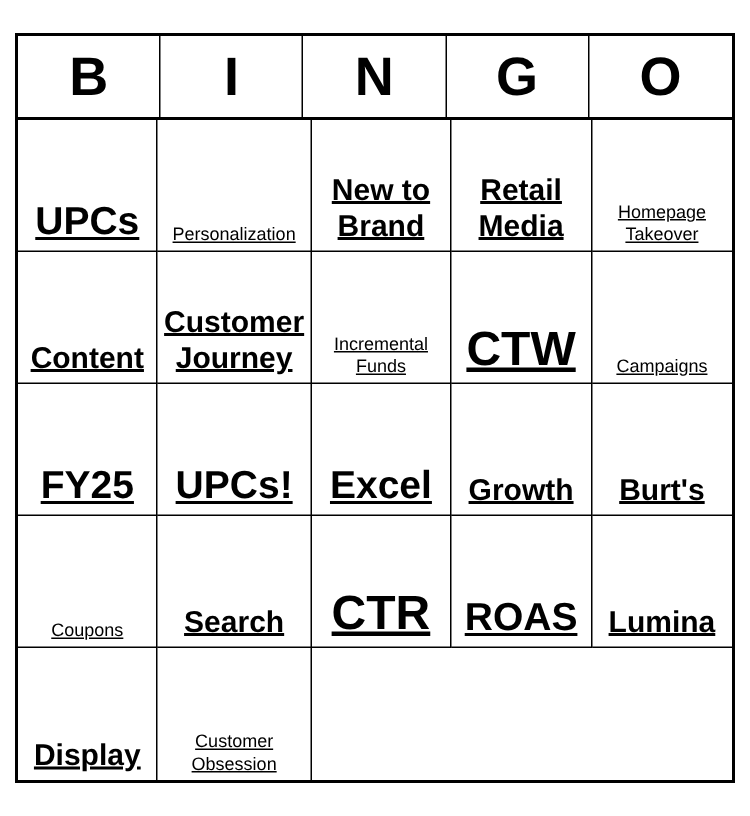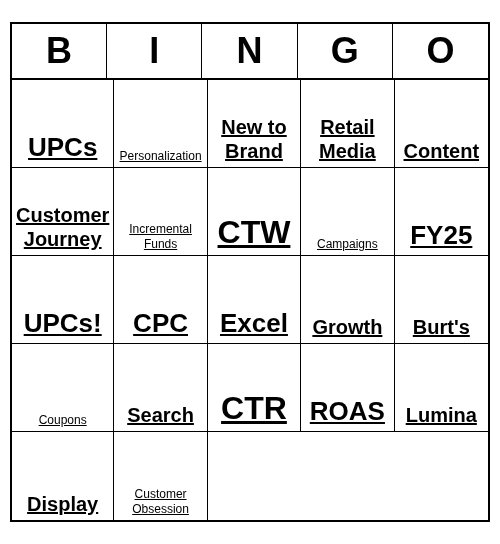--- a/index.html
+++ b/index.html
@@ -113,42 +113,42 @@
       <div class="bingo-cell">
         <span class="cell-text small">Personalization</span>
       </div>
       <div class="bingo-cell">
         <span class="cell-text medium">New to Brand</span>
       </div>
       <div class="bingo-cell">
         <span class="cell-text medium">Retail Media</span>
       </div>
       <div class="bingo-cell">
+        <span class="cell-text small">Homepage Takeover</span>
+      </div>
+      <div class="bingo-cell">
         <span class="cell-text medium">Content</span>
       </div>
       <div class="bingo-cell">
         <span class="cell-text medium">Customer Journey</span>
       </div>
       <div class="bingo-cell">
         <span class="cell-text small">Incremental Funds</span>
       </div>
       <div class="bingo-cell">
         <span class="cell-text xlarge">CTW</span>
       </div>
       <div class="bingo-cell">
         <span class="cell-text small">Campaigns</span>
       </div>
       <div class="bingo-cell">
         <span class="cell-text large">FY25</span>
       </div>
       <div class="bingo-cell">
         <span class="cell-text large">UPCs!</span>
-      </div>
-      <div class="bingo-cell">
-        <span class="cell-text large">CPC</span>
       </div>
       <div class="bingo-cell">
         <span class="cell-text large">Excel</span>
       </div>
       <div class="bingo-cell">
         <span class="cell-text medium">Growth</span>
       </div>
       <div class="bingo-cell">
         <span class="cell-text medium">Burt's</span>
       </div>

